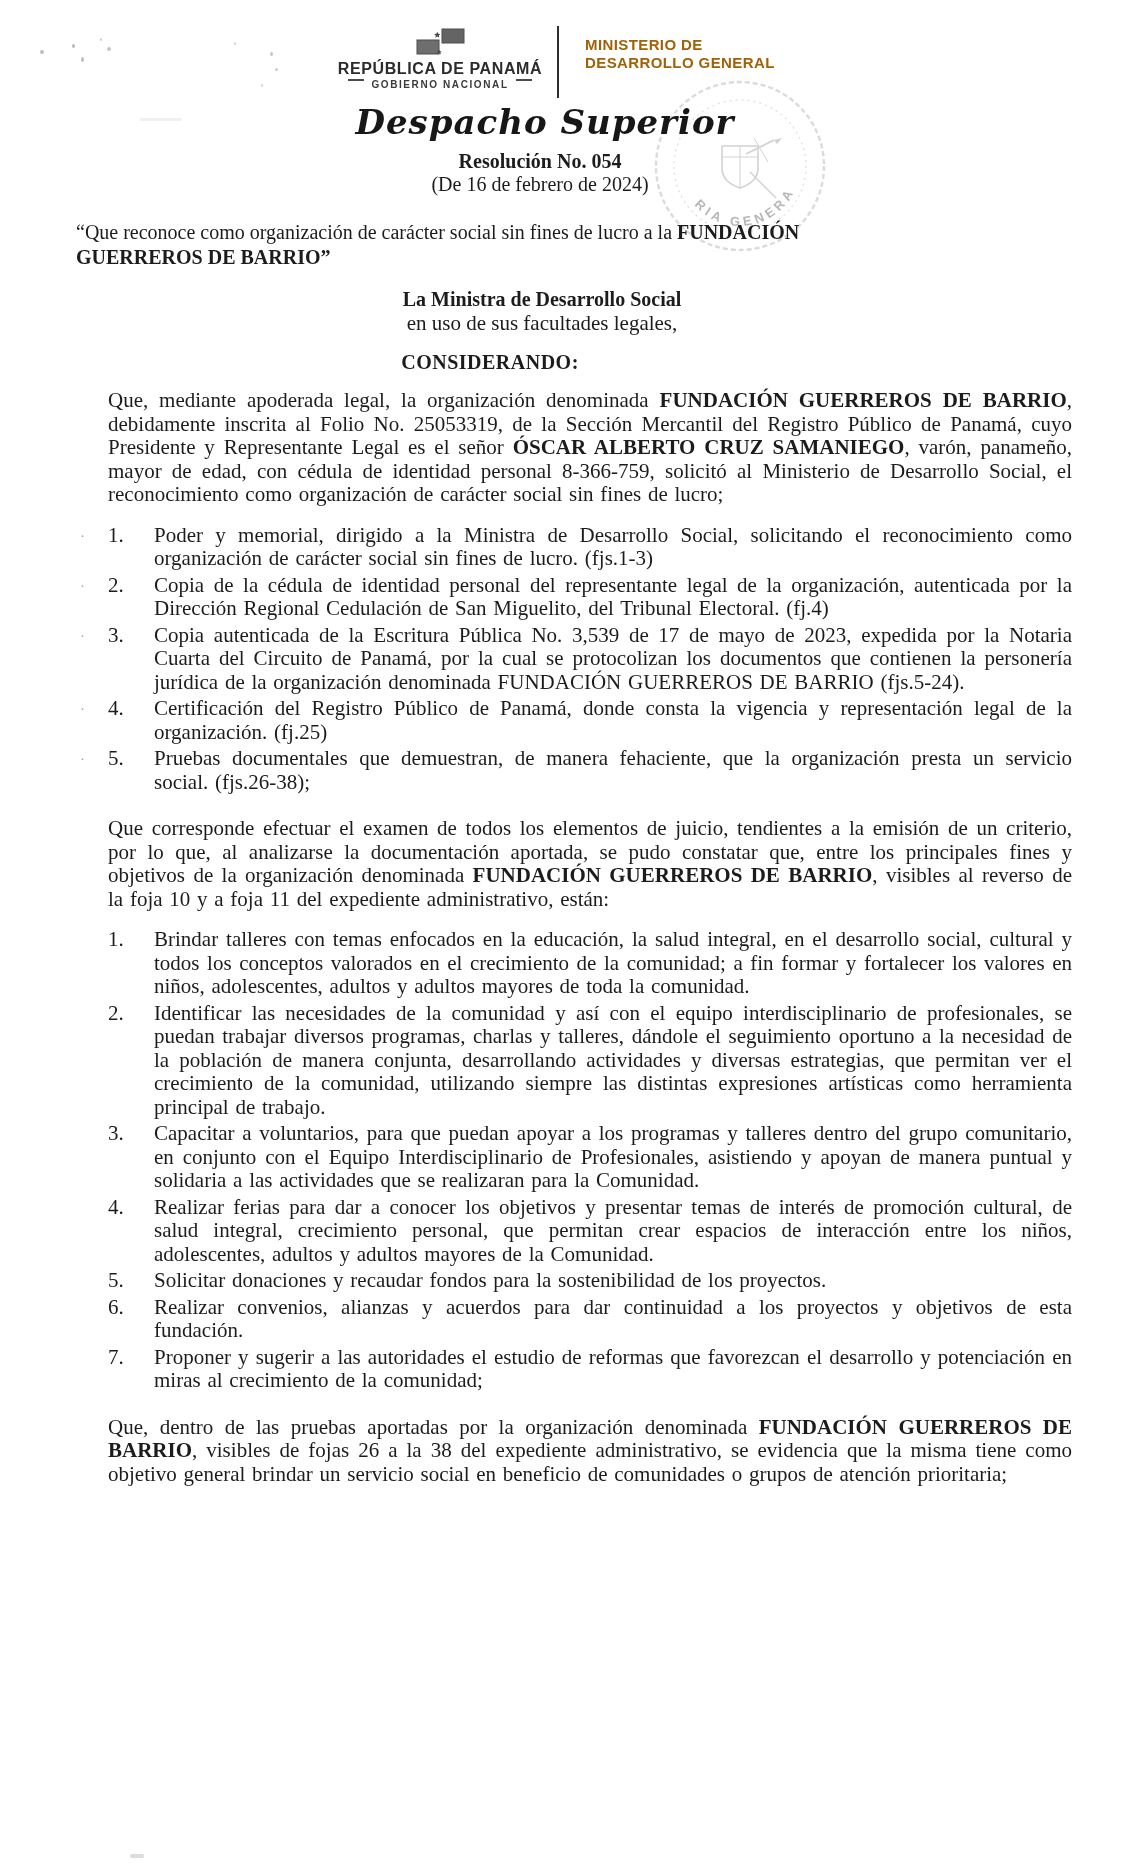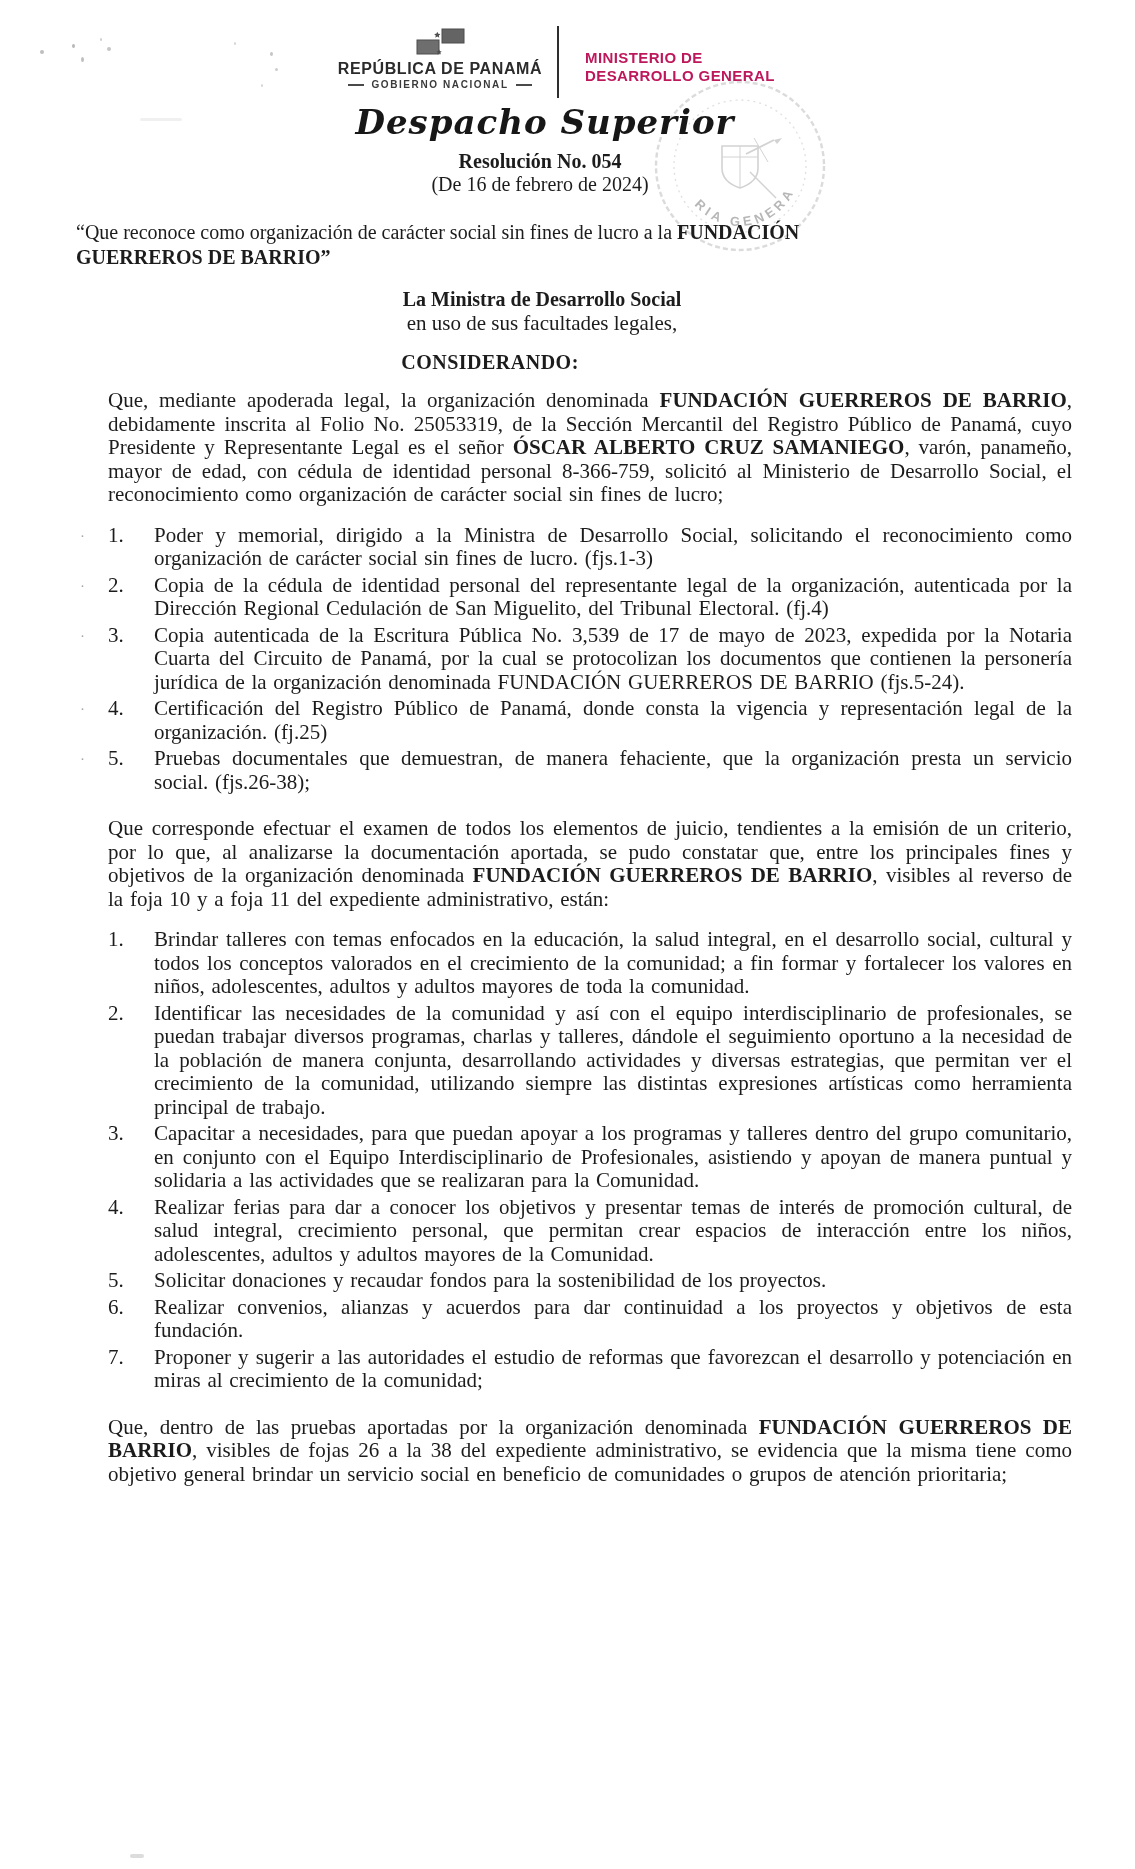--- a/index.html
+++ b/index.html
@@ -11,27 +11,27 @@
     font-family:"Liberation Serif",serif;
     color:#1c1c1c;
     margin-left:12px;
   }
   
   .hdr{position:absolute;top:0;left:0;width:100%;height:110px;}
   .gov-logo{position:absolute;left:403px;top:28px;width:50px;height:30px;}
   .republic{position:absolute;left:318px;top:60px;width:220px;text-align:center;
     font-family:"Liberation Sans",sans-serif;font-weight:bold;font-size:16px;
     letter-spacing:.6px;color:#2b2b2b;}
-  .gobnac{position:absolute;left:318px;top:79px;width:220px;display:flex;align-items:center;justify-content:center;gap:7px;
+  .gobnac{position:absolute;left:318px;top:79px;width:220px;display:flex;align-items:flex-start;justify-content:center;gap:7px;
     font-family:"Liberation Sans",sans-serif;font-size:10px;letter-spacing:1.6px;color:#3a3a3a;font-weight:bold;}
   .gobnac .dash{display:inline-block;width:16px;height:2px;background:#4a4a4a;}
   .hdr-divider{position:absolute;left:545px;top:26px;width:2px;height:72px;background:#2e2e2e;}
-  .ministry{position:absolute;left:573px;top:49px;
+  .ministry{position:absolute;left:573px;top:36px;
     font-family:"Liberation Sans",sans-serif;font-weight:bold;font-size:15px;line-height:18px;
-    letter-spacing:.4px;color:#be185d;}
+    letter-spacing:.4px;color:#a16207;}
   
   .seal{position:absolute;left:638px;top:76px;width:180px;height:180px;z-index:0;opacity:.8;}
   
   .flow{position:relative;z-index:1;padding:102px 75px 0 96px;}
   .centered{text-align:center;}
   .despacho{font-family:"DejaVu Serif","Liberation Serif",serif;font-style:italic;font-weight:bold;
     font-size:34px;letter-spacing:1px;transform:translateX(-45px);color:#171717;}
   .res-no{margin-top:8px;font-size:20px;font-weight:bold;transform:translateX(-50px);}
   .res-date{font-size:20px;transform:translateX(-50px);}
   .subject{margin:24px auto 0 auto;max-width:800px;font-size:20px;line-height:24.5px;
@@ -128,21 +128,21 @@
       <li><span class="num">3.</span><span>Copia autenticada de la Escritura Pública No. 3,539 de 17 de mayo de 2023, expedida por la Notaria Cuarta del Circuito de Panamá, por la cual se protocolizan los documentos que contienen la personería jurídica de la organización denominada FUNDACIÓN GUERREROS DE BARRIO (fjs.5-24).</span></li>
       <li><span class="num">4.</span><span>Certificación del Registro Público de Panamá, donde consta la vigencia y representación legal de la organización. (fj.25)</span></li>
       <li><span class="num">5.</span><span>Pruebas documentales que demuestran, de manera fehaciente, que la organización presta un servicio social. (fjs.26-38);</span></li>
     </ol>
 
     <p class="body sp"><span>Que corresponde efectuar el examen de todos los elementos de juicio, tendientes a la emisión de un criterio, por lo que, al analizarse la documentación aportada, se pudo constatar que, entre los principales fines y objetivos de la organización denominada </span><b>FUNDACIÓN GUERREROS DE BARRIO</b><span>, visibles al reverso de la foja 10 y a foja 11 del expediente administrativo, están:</span></p>
 
     <ol class="doclist listB">
       <li><span class="num">1.</span><span>Brindar talleres con temas enfocados en la educación, la salud integral, en el desarrollo social, cultural y todos los conceptos valorados en el crecimiento de la comunidad; a fin formar y fortalecer los valores en niños, adolescentes, adultos y adultos mayores de toda la comunidad.</span></li>
       <li><span class="num">2.</span><span>Identificar las necesidades de la comunidad y así con el equipo interdisciplinario de profesionales, se puedan trabajar diversos programas, charlas y talleres, dándole el seguimiento oportuno a la necesidad de la población de manera conjunta, desarrollando actividades y diversas estrategias, que permitan ver el crecimiento de la comunidad, utilizando siempre las distintas expresiones artísticas como herramienta principal de trabajo.</span></li>
-      <li><span class="num">3.</span><span>Capacitar a necesidades, para que puedan apoyar a los programas y talleres dentro del grupo comunitario, en conjunto con el Equipo Interdisciplinario de Profesionales, asistiendo y apoyan de manera puntual y solidaria a las actividades que se realizaran para la Comunidad.</span></li>
+      <li><span class="num">3.</span><span>Capacitar a voluntarios, para que puedan apoyar a los programas y talleres dentro del grupo comunitario, en conjunto con el Equipo Interdisciplinario de Profesionales, asistiendo y apoyan de manera puntual y solidaria a las actividades que se realizaran para la Comunidad.</span></li>
       <li><span class="num">4.</span><span>Realizar ferias para dar a conocer los objetivos y presentar temas de interés de promoción cultural, de salud integral, crecimiento personal, que permitan crear espacios de interacción entre los niños, adolescentes, adultos y adultos mayores de la Comunidad.</span></li>
       <li><span class="num">5.</span><span>Solicitar donaciones y recaudar fondos para la sostenibilidad de los proyectos.</span></li>
       <li><span class="num">6.</span><span>Realizar convenios, alianzas y acuerdos para dar continuidad a los proyectos y objetivos de esta fundación.</span></li>
       <li><span class="num">7.</span><span>Proponer y sugerir a las autoridades el estudio de reformas que favorezcan el desarrollo y potenciación en miras al crecimiento de la comunidad;</span></li>
     </ol>
 
     <p class="body sp"><span>Que, dentro de las pruebas aportadas por la organización denominada </span><b>FUNDACIÓN GUERREROS DE BARRIO</b><span>, visibles de fojas 26 a la 38 del expediente administrativo, se evidencia que la misma tiene como objetivo general brindar un servicio social en beneficio de comunidades o grupos de atención prioritaria;</span></p>
 
   </div>
 </div>

